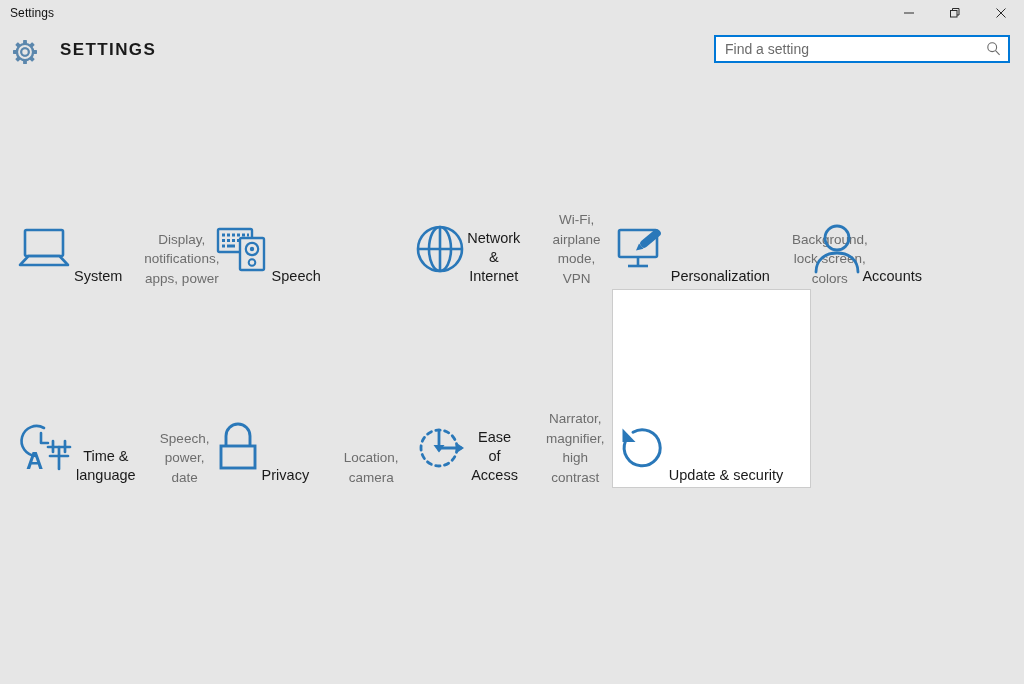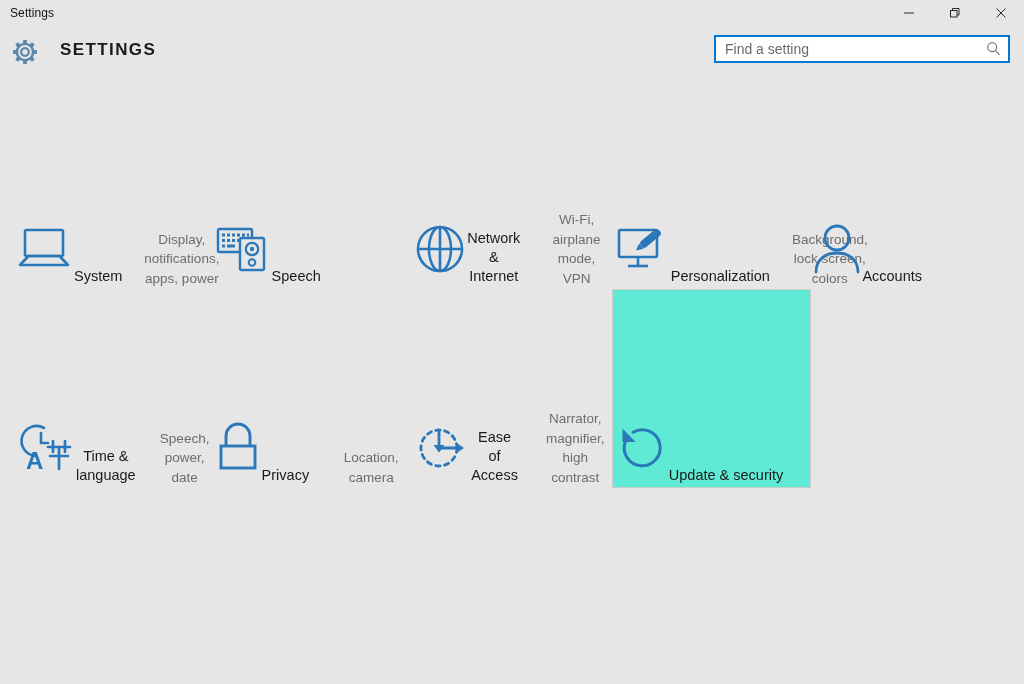--- a/index.html
+++ b/index.html
@@ -117,21 +117,21 @@
     box-sizing: border-box;
     display: flex;
     flex-direction: row;
     align-items: flex-end;
     padding-top: 22px;
     border: 1px solid transparent;
     cursor: default;
   }
   .tile.active {
     border: 1px solid #cccccc;
-    background: #5eead4;
+    background: #ffffff;
   }
   .tile-icon {
     height: 62px;
     display: flex;
     align-items: center;
     justify-content: center;
     margin-bottom: 8px;
   }
   .tile-title {
     font-size: 14.5px;

